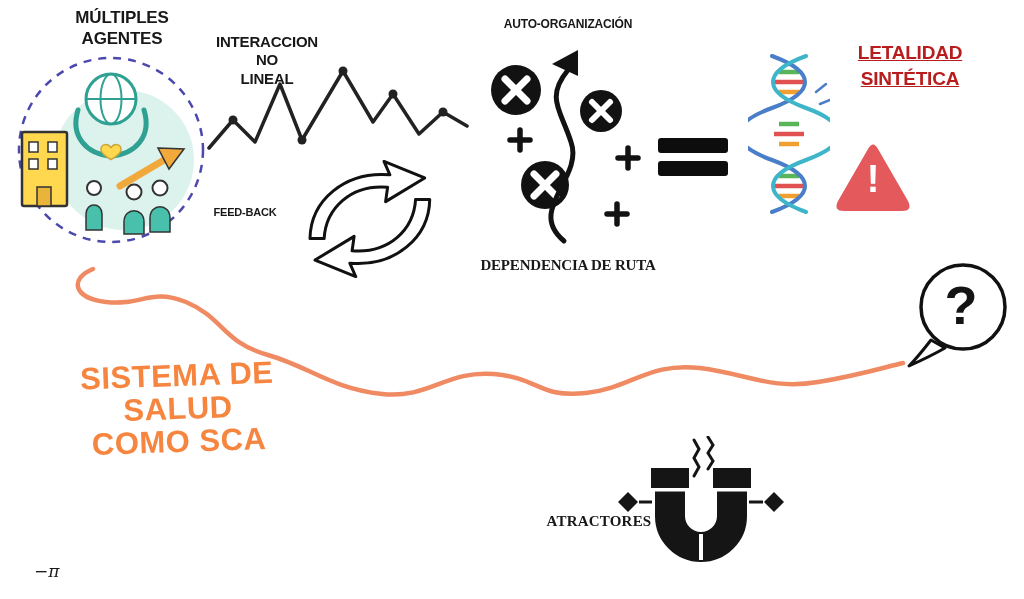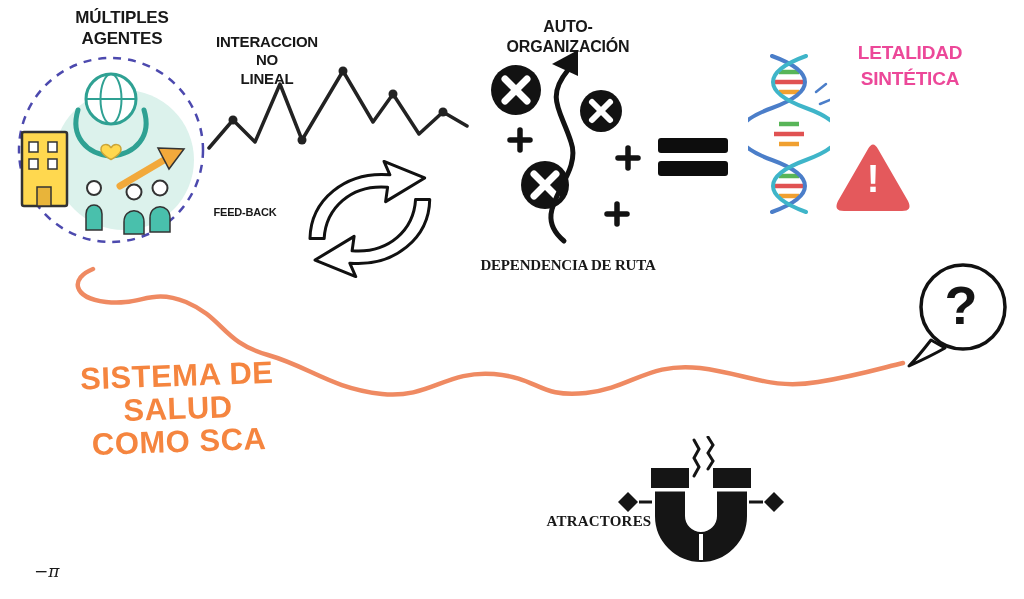--- a/index.html
+++ b/index.html
@@ -6,23 +6,23 @@
   body { font-family:"Liberation Sans", sans-serif; background:#fff; }
   .canvas { position:relative; width:1024px; height:599px; background:#ffffff; overflow:hidden; }
   .abs { position:absolute; }
   .label {
     position:absolute; font-weight:700; color:#181818; text-transform:uppercase;
     white-space:pre-line; text-align:center; letter-spacing:-0.2px; line-height:1.22;
   }
   .lbl-agents   { left:52px;  top:8px;   width:140px; font-size:17px; }
   .lbl-interac  { left:208px; top:33px;  width:118px; font-size:15px; }
   .lbl-feedback { left:200px; top:206px; width:90px;  font-size:11px; }
-  .lbl-autoorg  { left:482px; top:17px;  width:172px; font-size:16px; }
+  .lbl-autoorg  { left:482px; top:17px;  width:172px; font-size:12px; }
   .lbl-ruta     { left:472px; top:256px; width:192px; font-size:15px;font-family:Liberation Serif, serif; }
-  .lbl-letal    { left:848px; top:40px;  width:124px; font-size:19px; color:#ec4899; line-height:1.35; }
+  .lbl-letal    { left:848px; top:40px;  width:124px; font-size:19px; color:#b91c1c; line-height:1.35;text-decoration:underline; }
   .lbl-atract   { left:519px; top:512px; width:160px; font-size:15px; letter-spacing:0.2px;font-family:Liberation Serif, serif; }
   .title {
     position:absolute; left:76px; top:360px; width:204px;
     font-size:31px; font-weight:700; color:#f5853f; text-transform:uppercase;
     white-space:pre-line; text-align:center; line-height:1.06; letter-spacing:0.5px;
     transform:rotate(-2deg);
   }
   .eq-wrap { left:658px; top:136px; width:70px; height:42px; }
   .eq-bar { position:absolute; left:0; width:70px; height:15px; background:#0d0d0d; border-radius:3px; }
   .eq-bar.b1 { top:2px; } .eq-bar.b2 { top:25px; }

